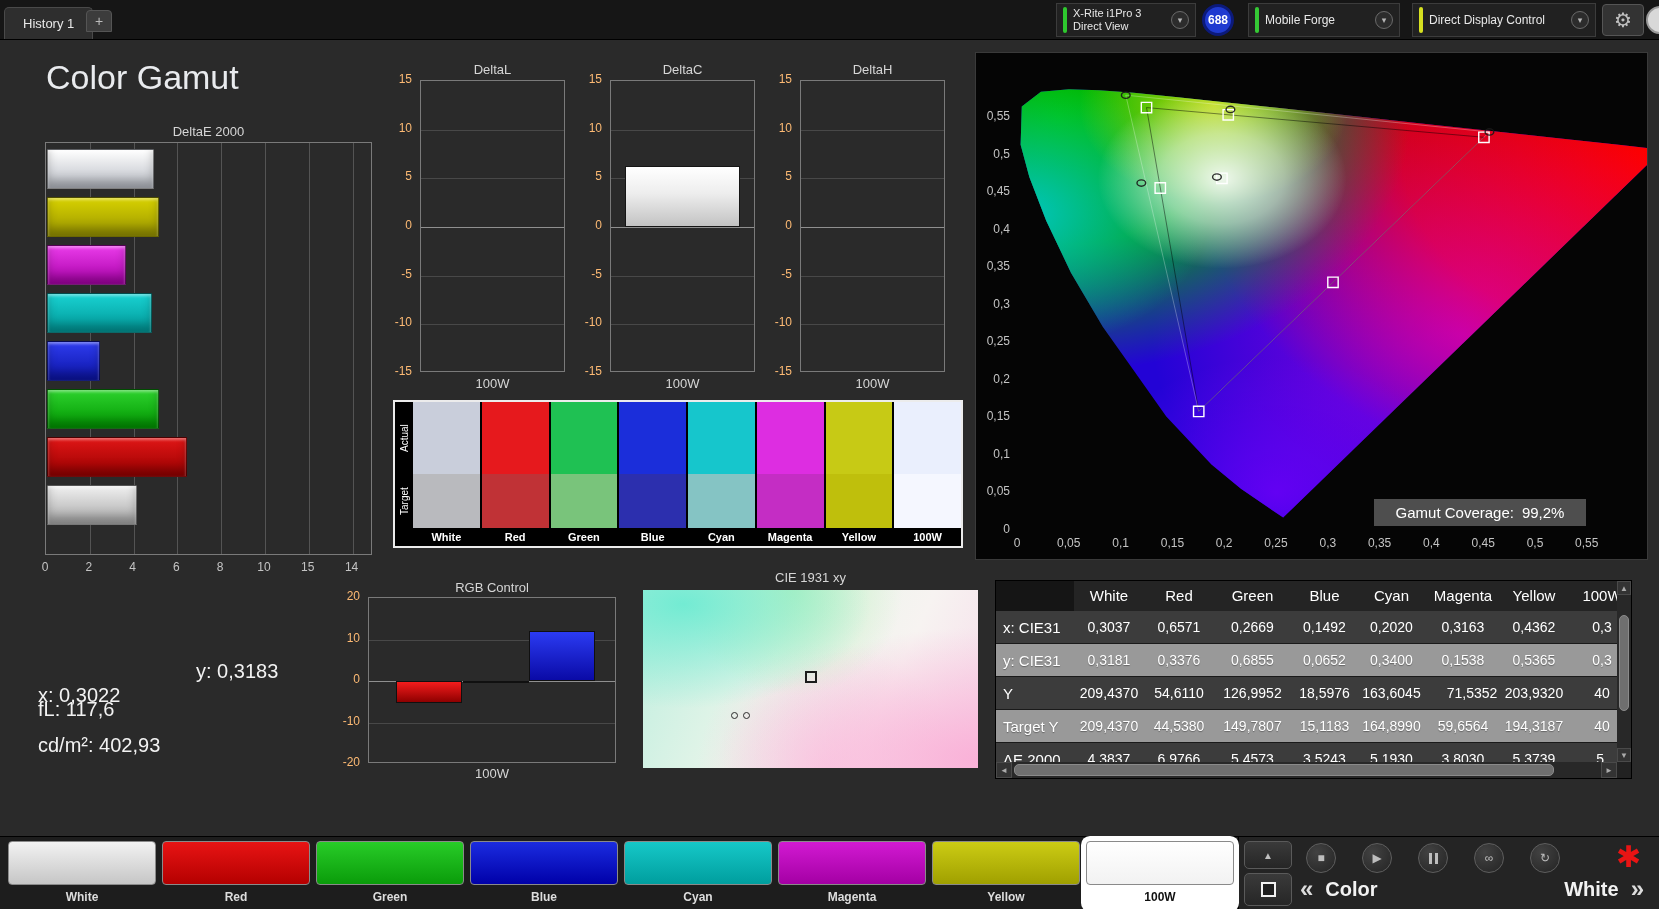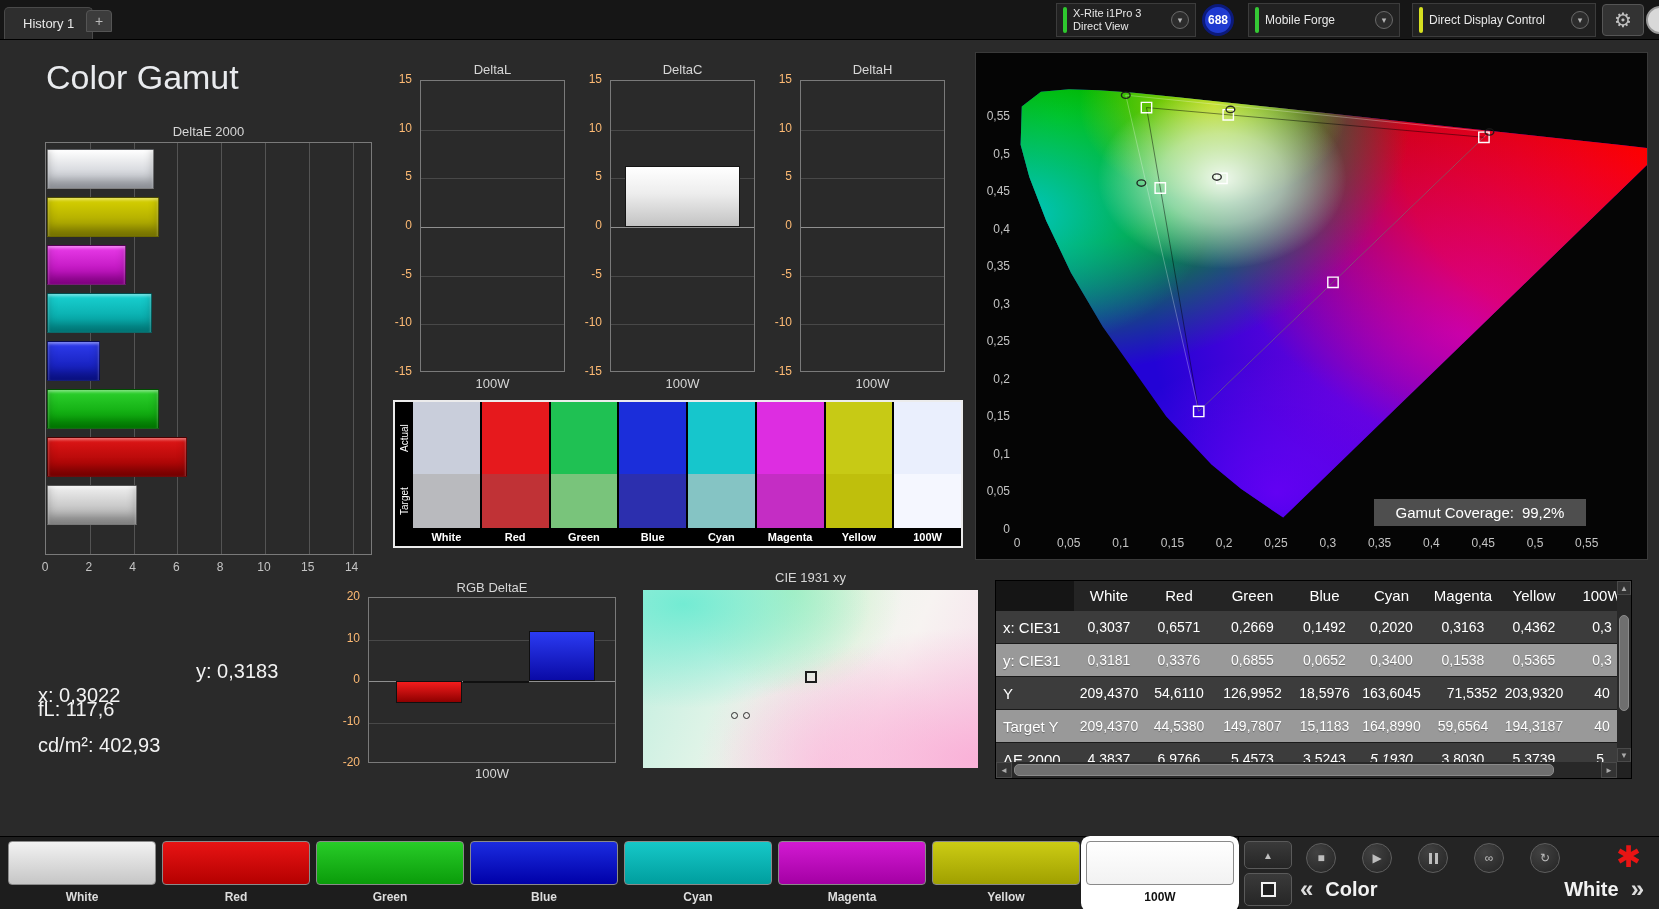--- a/index.html
+++ b/index.html
@@ -373,21 +373,21 @@
       <span>Gamut Coverage:</span>
       <span>99,2%</span>
     </div>
   </div>
 
   <div class="cr-val" style="left:38px;top:684px">x: 0,3022</div>
   <div class="cr-val" style="left:196px;top:660px">y: 0,3183</div>
   <div class="cr-val" style="left:38px;top:698px">fL: 117,6</div>
   <div class="cr-val" style="left:38px;top:734px">cd/m²: 402,93</div>
 
-  <div class="chart-title" style="left:368px;top:580px;width:248px">RGB DeltaE</div>
+  <div class="chart-title" style="left:368px;top:580px;width:248px">RGB Control</div>
   <div class="frame" id="rgb-plot" style="left:368px;top:597px;width:248px;height:166px">
       <div class="hgrid" style="top: 41.5px;"></div>
       <div class="hgrid zero" style="top: 83px;"></div>
       <div class="hgrid" style="top: 124.5px;"></div>
       <div class="rgbbar" style="left: 27px; width: 66px; top: 83px; height: 21.58px; background: linear-gradient(rgb(244, 28, 28), rgb(142, 0, 0));"></div>
       <div class="rgbbar" style="left: 94px; width: 66px; top: 83px; height: 2.075px; background: linear-gradient(rgb(40, 200, 40), rgb(10, 138, 10));"></div>
       <div class="rgbbar" style="left: 160px; width: 66px; top: 32.785px; height: 50.215px; background: linear-gradient(rgb(43, 59, 242), rgb(10, 10, 166));"></div>
     </div>
   <div class="abs ylab-box" id="rgb-ylab" style="left:330px;top:597px;width:34px;height:166px">
       <div class="axis-tick" style="top: -8px;">20</div>
@@ -450,21 +450,21 @@
           <div class="td" style="left: 429px; width: 76px;">59,6564</div>
           <div class="td" style="left: 505px; width: 66px;">194,3187</div>
           <div class="td" style="left: 571px; width: 70px;">40</div>
         </div>
         <div class="trow" style="top: 162px;">
           <div class="tlabel">ΔE 2000</div>
           <div class="td" style="left: 78px; width: 70px;">4,3837</div>
           <div class="td" style="left: 148px; width: 70px;">6,9766</div>
           <div class="td" style="left: 218px; width: 77px;">5,4573</div>
           <div class="td" style="left: 295px; width: 67px;">3,5243</div>
-          <div class="td" style="left: 362px; width: 67px; font-style: italic;">5,1930</div>
+          <div class="td" style="left: 362px; width: 67px;">5,1930</div>
           <div class="td" style="left: 429px; width: 76px;">3,8030</div>
           <div class="td" style="left: 505px; width: 66px;">5,3739</div>
           <div class="td" style="left: 571px; width: 70px;">5,</div>
         </div>
       </div>
     <div id="mtable-header">
         <div style="position: absolute; left: 0px; top: 0px; width: 78px; height: 30px; background: rgb(21, 21, 21);"></div>
         <div class="th" style="left: 78px; width: 70px;">White</div>
         <div class="th" style="left: 148px; width: 70px;">Red</div>
         <div class="th" style="left: 218px; width: 77px;">Green</div>

